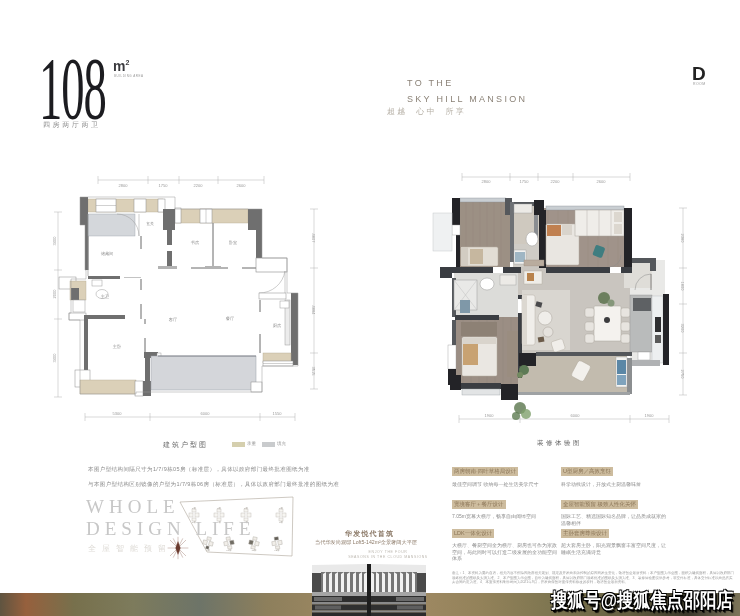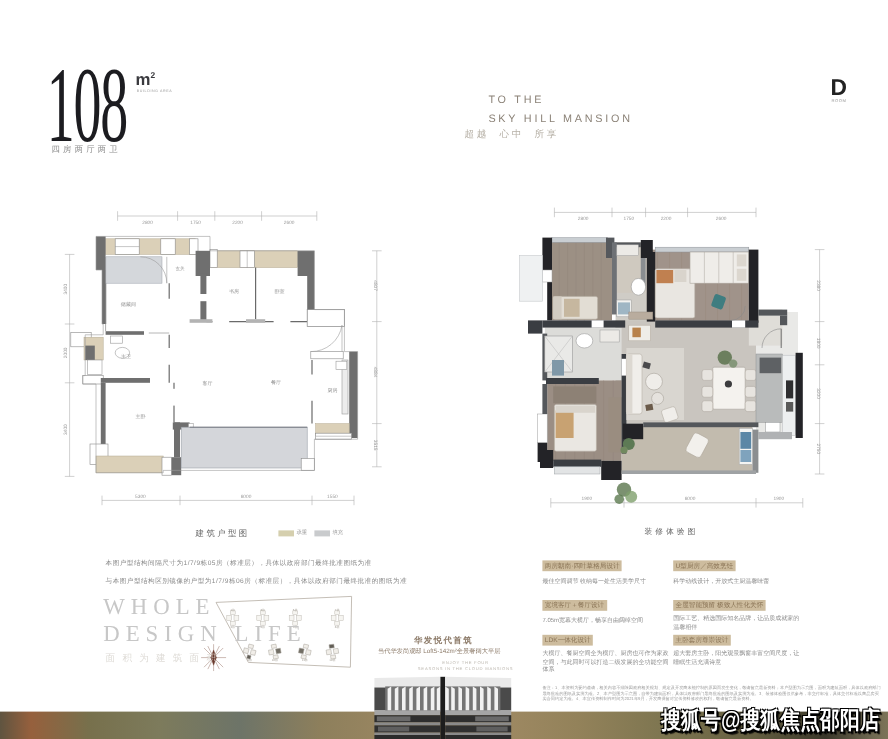--- a/index.html
+++ b/index.html
@@ -583,21 +583,21 @@
         <line x1="5" y1="58" x2="31" y2="58"></line>
     <line x1="12" y1="46" x2="24" y2="70"></line>
         <line x1="24" y1="46" x2="12" y2="70"></line>
     <polygon points="18,50 21,58 18,66 15,58" fill="#6a3a2e"></polygon>
   </g>
 </svg>
 </div>
 
 <div class="abs" style="left:86px;top:496px;font-size:19px;color:#c7c7c7;letter-spacing:5px;line-height:22px;font-family:Liberation Serif, serif;">WHOLE<br>DESIGN&nbsp;LIFE</div>
 
-<div class="abs" style="left:88px;top:543px;font-size:8px;color:#dedbd6;letter-spacing:6px;">面积为建筑面积</div>
+<div class="abs" style="left:88px;top:543px;font-size:8px;color:#dedbd6;letter-spacing:6px;">全屋智能预留</div>
 
 <div class="abs" style="left:345px;top:529px;font-size:7px;font-weight:bold;color:#8c7a68;letter-spacing:1.2px;">华发悦代首筑</div>
 
 <div class="abs" style="left:315px;top:539px;font-size:5.2px;color:#8c7a68;">当代华发尚观邸 Loft5-142m²全景奢阔大平层</div>
 
 <div class="abs" style="left:333px;top:550px;width:110px;text-align:center;font-size:3.5px;color:#bcb7af;letter-spacing:0.6px;line-height:5px;">ENJOY THE FOUR<br>SEASONS IN THE CLOUD MANSIONS</div>
 
 <div class="abs" style="left:0;top:593px;width:740px;height:23px;background:linear-gradient(90deg,#5f5440 0%,#96603d 3.5%,#77704c 10%,#7d7b5c 18%,#6d7468 27%,#8d7f5c 36%,#9d8862 46%,#a08a64 55%,#93825a 65%,#7d7550 75%,#645e40 85%,#3a372a 93%,#6d6750 98%,#7c7458 100%);filter:blur(0.6px);"></div>
 
 <div class="abs" style="left:310px;top:562px;width:118px;height:54px;">

